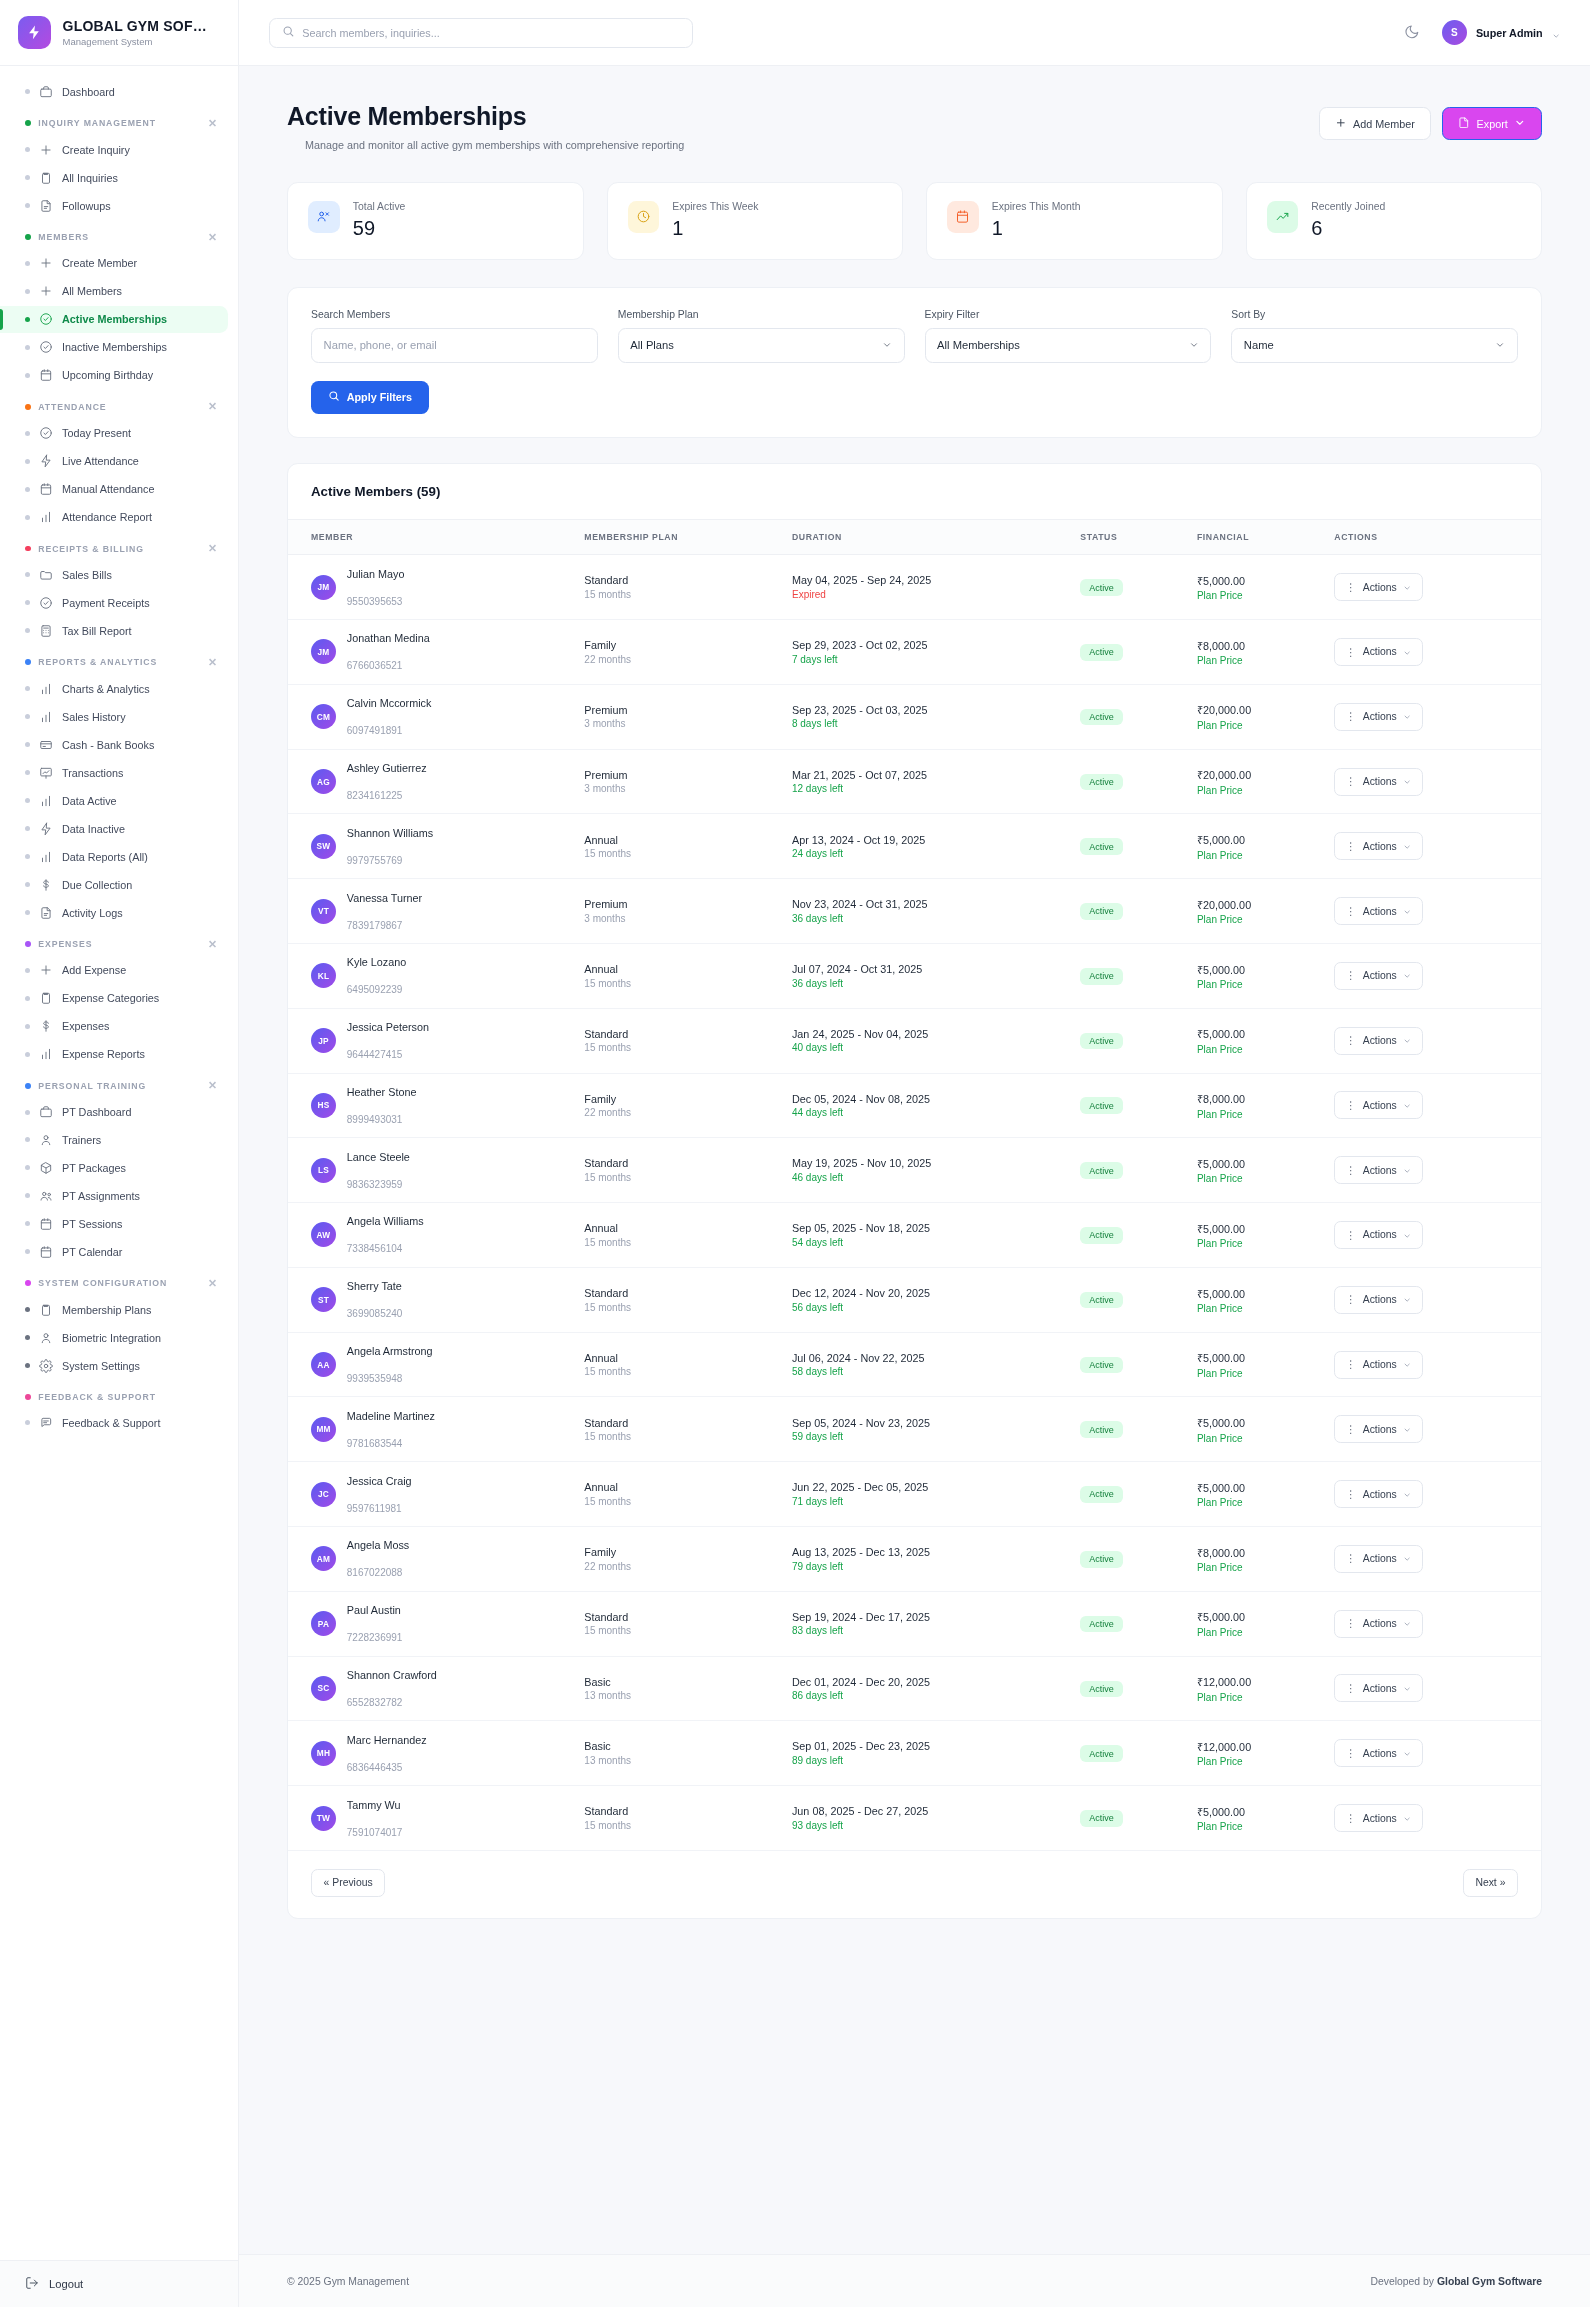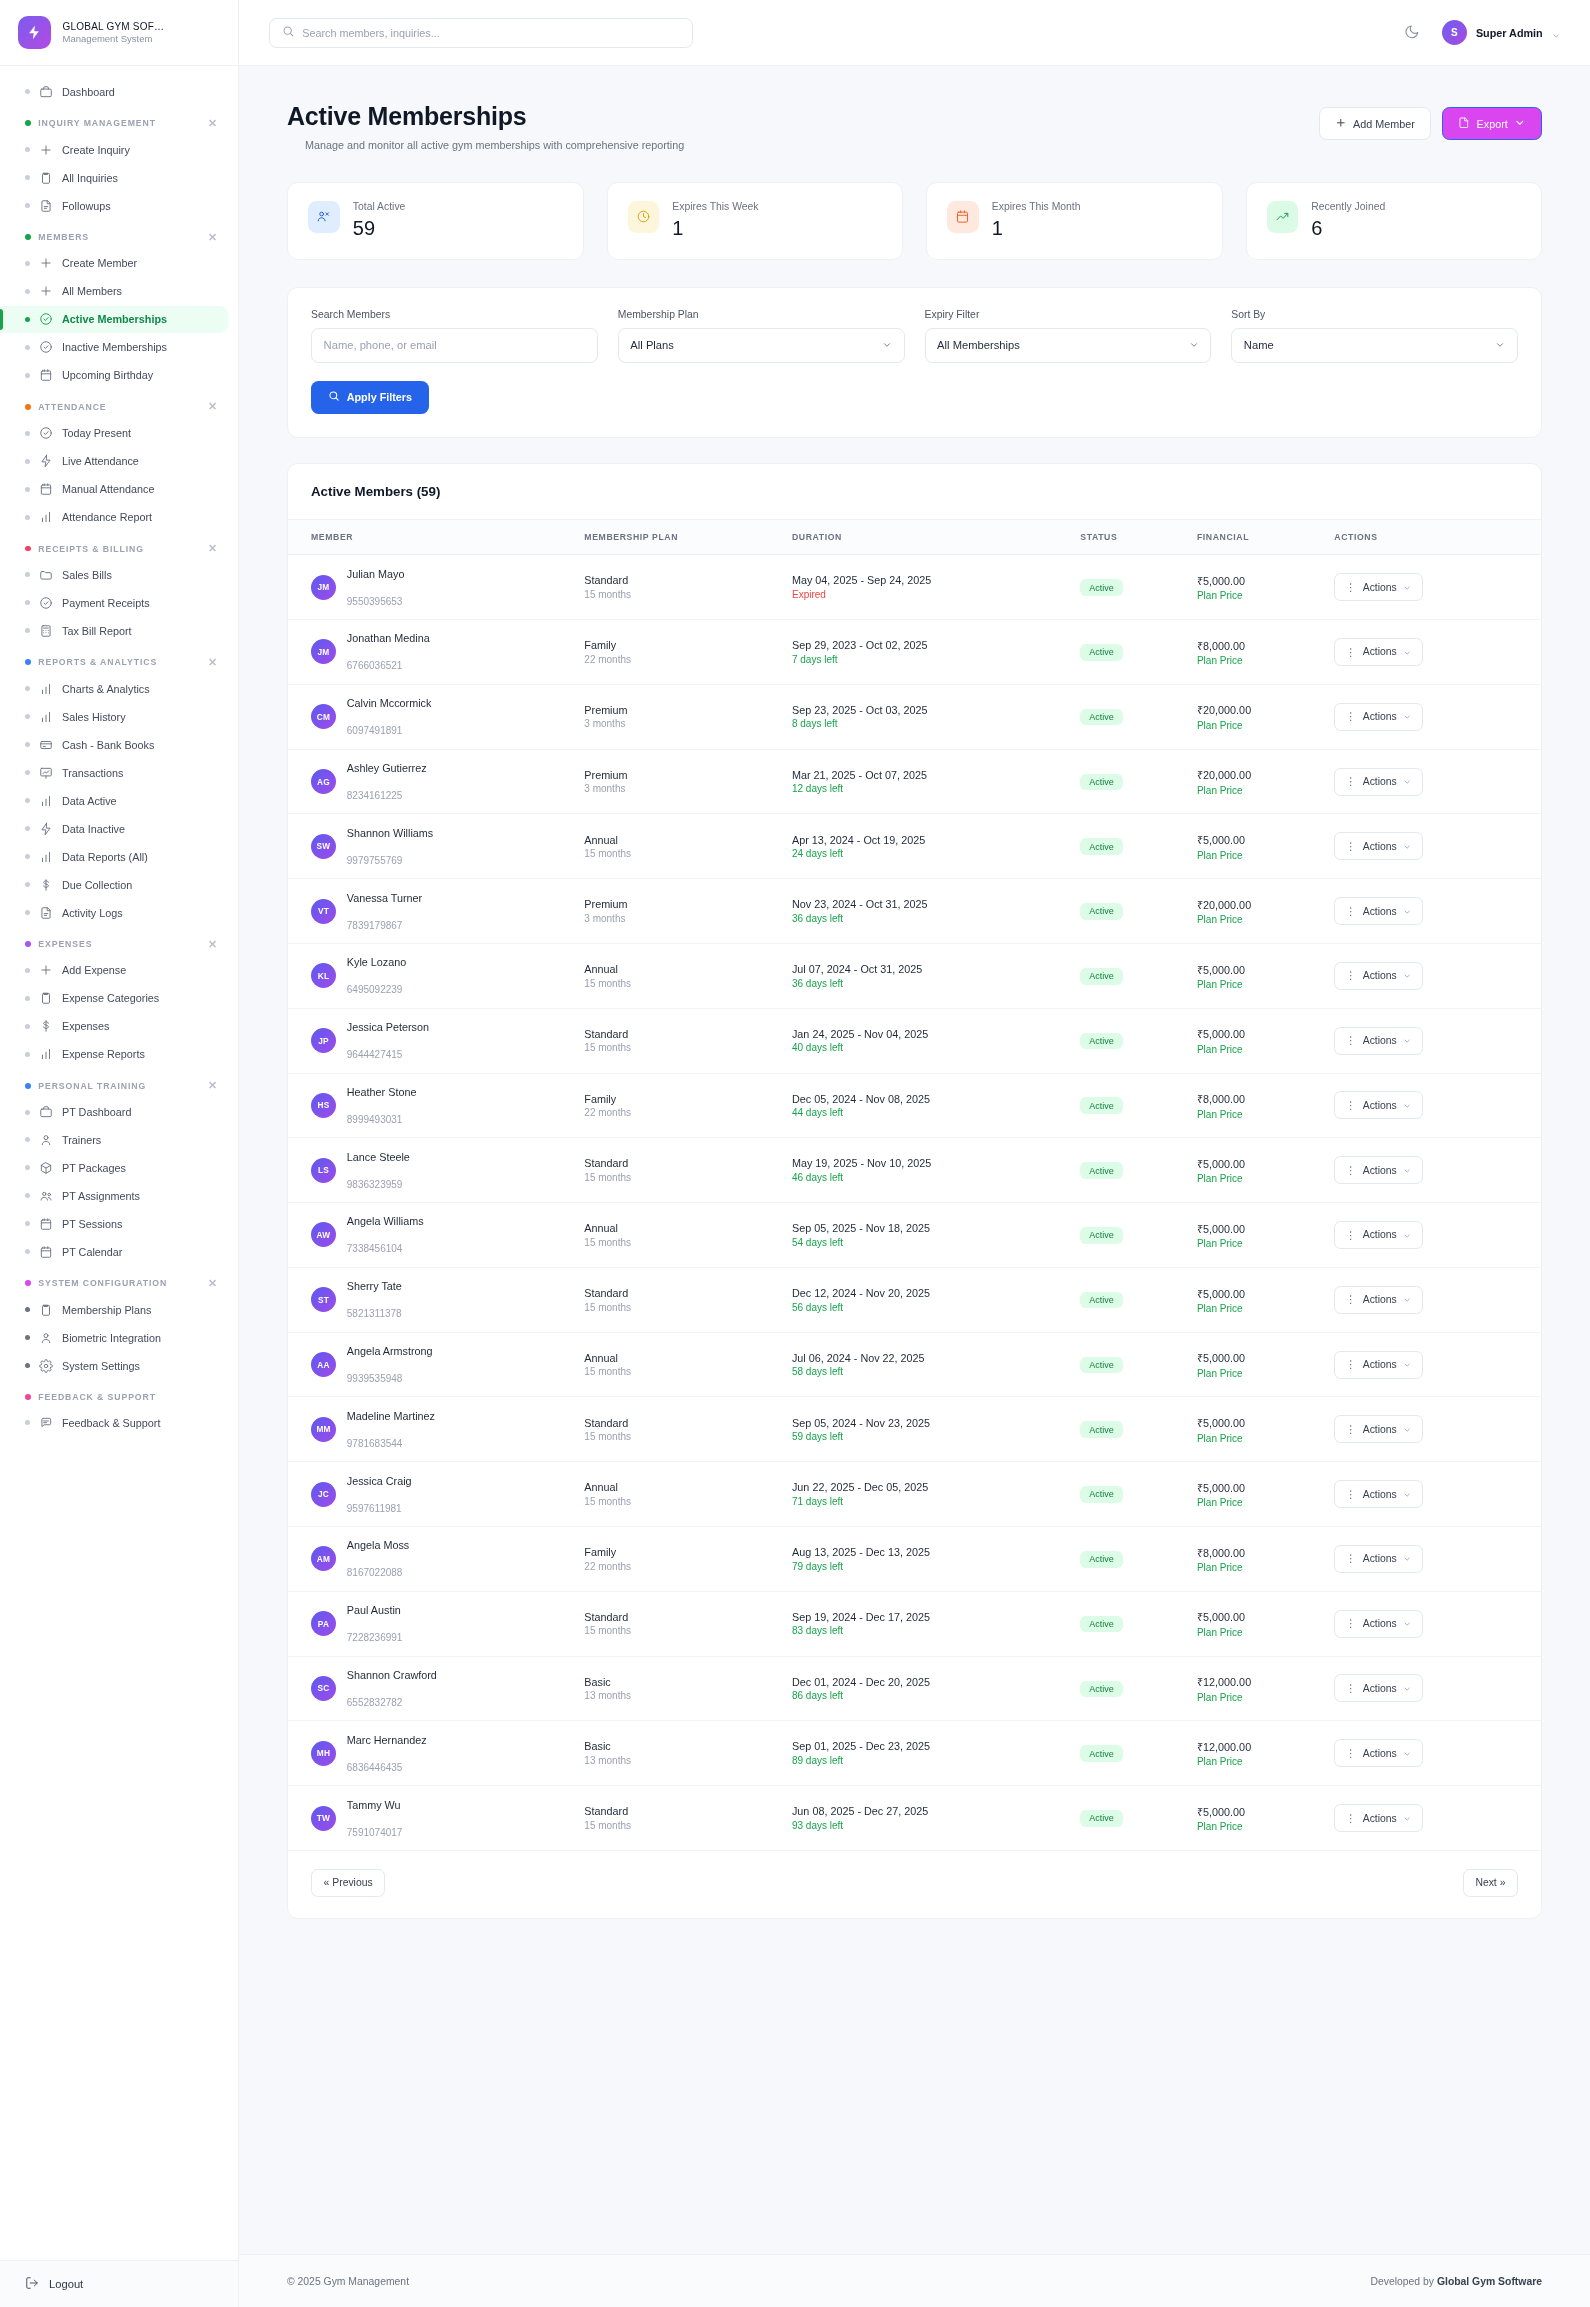--- a/index.html
+++ b/index.html
@@ -32,21 +32,21 @@
   }
   .brand-logo {
     width: 33px; height: 33px; border-radius: 10px;
     background: linear-gradient(135deg,#7b5cf0 0%,#b44ae0 100%);
     display: flex; align-items: center; justify-content: center;
     flex: 0 0 auto;
   }
   .brand-logo svg { width: 16.6px; height: 16.6px; }
   .brand-text { min-width: 0; }
   .brand-title {
-    font-size: 10px; font-weight: 400; letter-spacing: 0.2px; color: #111827;
+    font-size: 14px; font-weight: 700; letter-spacing: 0.2px; color: #111827;
     white-space: nowrap; overflow: hidden; text-overflow: ellipsis; max-width: 157px;
   }
   .brand-sub { font-size: 9.5px; color: #8a90a0; margin-top: 1.7px; }
 
   .nav { padding: 11.6px 0 6.6px; flex: 1 1 auto; }
   .nav-group-title {
     display: flex; align-items: center; gap: 7.5px;
     padding: 11.6px 20px 6.6px 25px;
     font-size: 8.7px; font-weight: 700; letter-spacing: 0.9px;
     color: #9aa1b1; text-transform: uppercase;
@@ -1247,21 +1247,21 @@
                         <polyline points="6 9 12 15 18 9"></polyline>
                       </svg></span>
                   </button></td>
               </tr>
               <tr>
                 <td>
                   <div class="member-cell">
                     <div class="avatar">ST</div>
                     <div>
                       <div class="m-name">Sherry Tate</div>
-                      <div class="m-phone">5821311378</div>
+                      <div class="m-phone">3699085240</div>
                     </div>
                   </div>
                 </td>
                 <td>
                   <div class="c-main">Standard</div>
                   <div class="c-sub">15 months</div>
                 </td>
                 <td>
                   <div class="c-main">Dec 12, 2024 - Nov 20, 2025</div>
                   <div class="c-sub green">56 days left</div>

